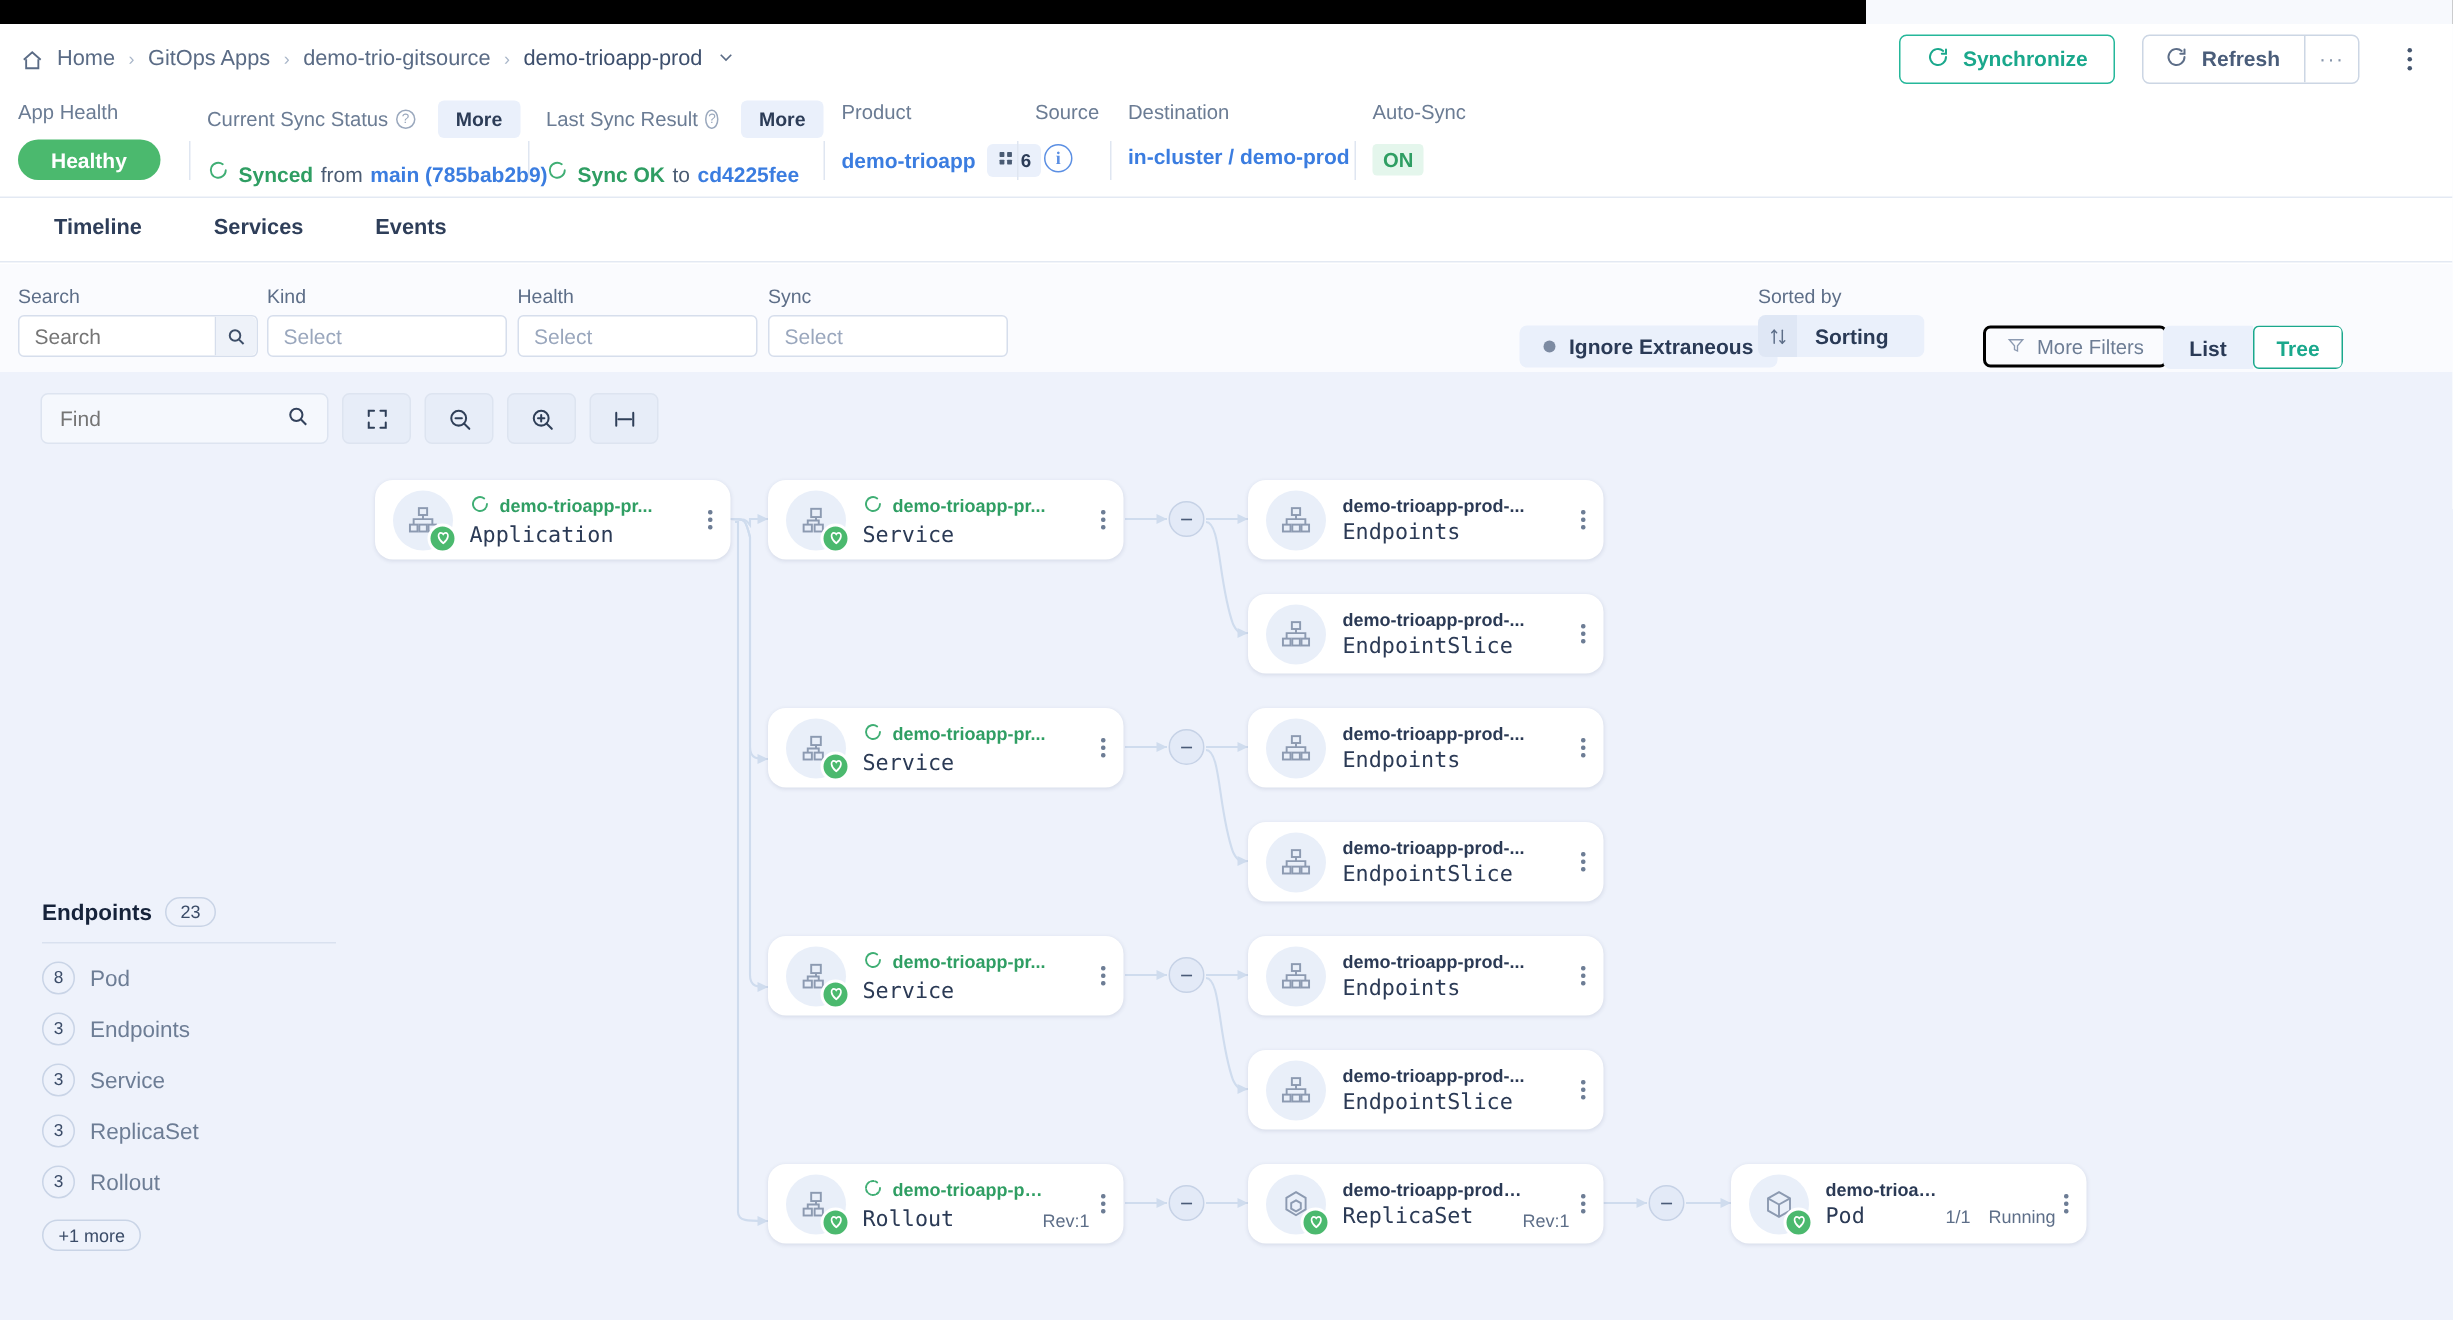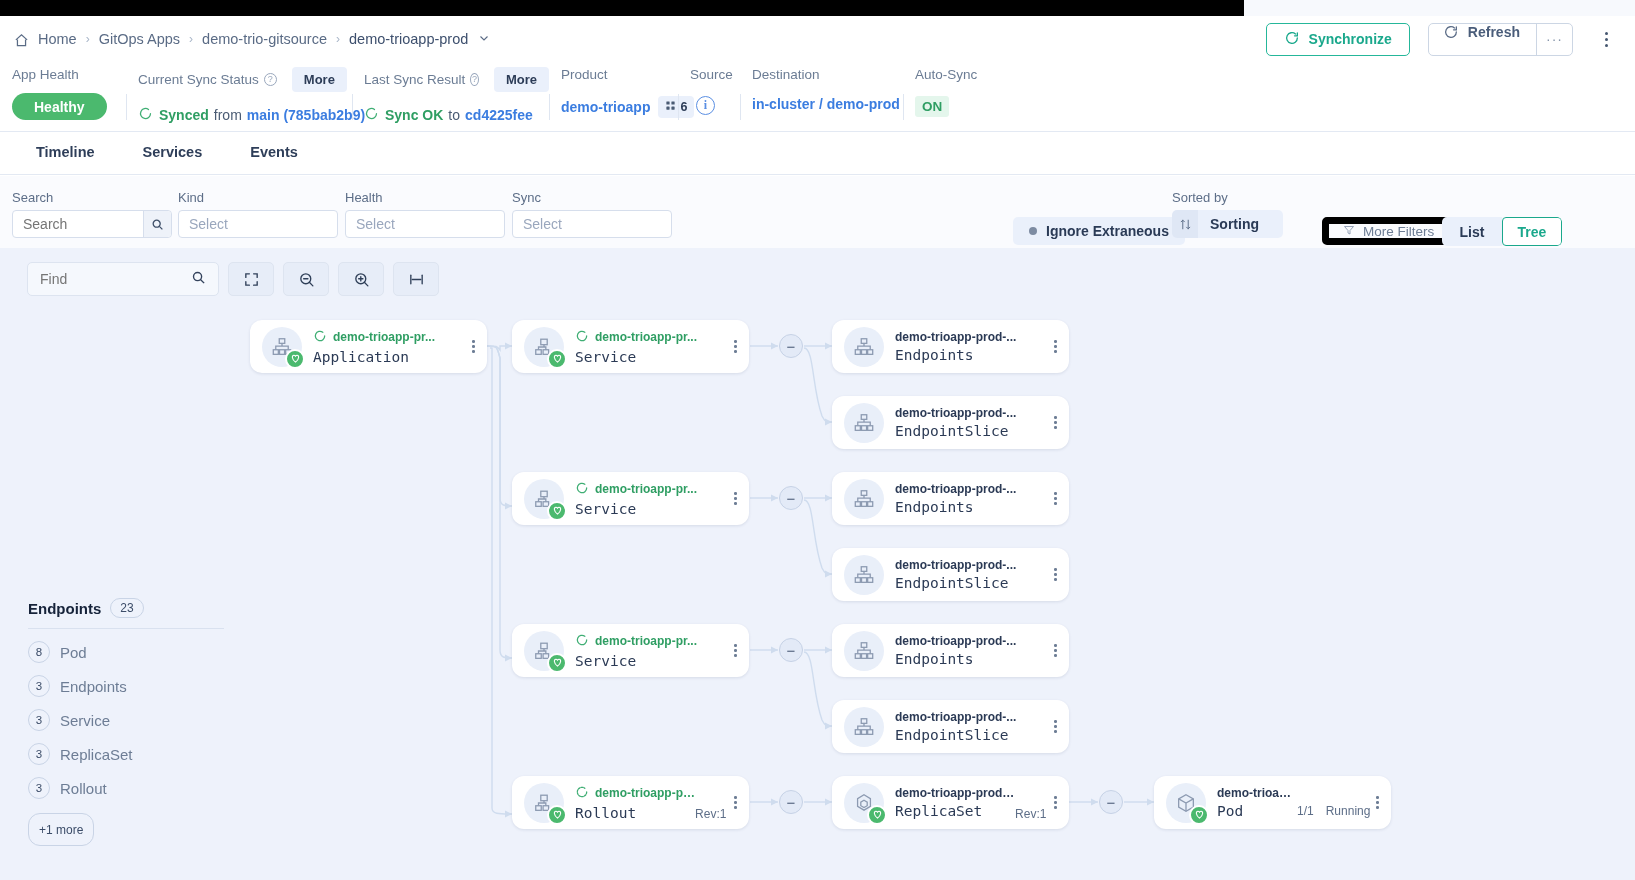--- a/index.html
+++ b/index.html
@@ -50,21 +50,21 @@
     background: #ffffff; color: #1aa88c;
     font-size: 14px; font-weight: bold; cursor: pointer;
     font-family: "Liberation Sans", sans-serif;
   }
   .btn-refresh-group {
     display: flex; align-items: stretch; margin-left: 18px;
     border: 1px solid #ccd6e4; border-radius: 5px; overflow: hidden;
     background: #ffffff;
   }
   .btn-refresh {
-    display: flex; gap: 9px;
+    display: flex; align-items: center; gap: 9px;
     height: 31px; padding: 0 16px 0 14px;
     background: transparent; border: none; color: #4a5d7a;
     font-size: 14px; font-weight: bold; cursor: pointer;
     font-family: "Liberation Sans", sans-serif;
   }
   .btn-refresh-more {
     width: 36px; display:flex; align-items:center; justify-content:center;
     border-left: 1px solid #ccd6e4; color: #8796ab; font-size: 14px;
     cursor: pointer; letter-spacing: 1px;
   }
@@ -172,21 +172,21 @@
   .sortby-icon {
     width: 26px; background: #dfe7f5; display: flex; align-items: center;
     justify-content: center; color: #5d6e88; font-size: 12px; cursor: pointer;
   }
   .sortby-text {
     background: #eaf0fb; display: flex; align-items: center; padding: 0 24px 0 12px;
     font-size: 14px; font-weight: bold; color: #2a3a56; cursor: pointer;
   }
   .more-filters {
     position: absolute; top: 41px; left: 1322px; height: 28px;
-    border: 7px solid #000000; border-radius: 5px; background: #fafbfe;
+    border: 2px solid #000000; border-radius: 5px; background: #fafbfe;
     display: flex; align-items: center; gap: 8px; padding: 0 14px;
     font-size: 13.5px; color: #6d7d95; cursor: pointer;
   }
   .listtree {
     position: absolute; top: 41px; left: 1442px; height: 29px;
     display: flex; align-items: stretch; border-radius: 5px; overflow: hidden;
   }
   .lt-btn {
     background: #eaf0fb; color: #2a3a56; font-size: 14px; font-weight: bold;
     display: flex; align-items: center; justify-content: center;
@@ -281,21 +281,21 @@
   .res-rule { height: 1px; background: #d9e1ef; margin: 10px 0 6px 0; width: 196px; }
   .res-item { display: flex; align-items: center; gap: 10px; padding: 6px 0; }
   .res-badge {
     width: 22px; height: 22px; border-radius: 50%; border: 1px solid #c9d4e6;
     display: flex; align-items: center; justify-content: center;
     font-size: 11.5px; color: #3b4c68;
   }
   .res-name { font-size: 15px; color: #6d7d95; }
   .res-more {
     margin-top: 8px; display: inline-flex; align-items: center;
-    border: 1px solid #c9d4e6; border-radius: 12px; height: 33px;
+    border: 1px solid #c9d4e6; border-radius: 12px; height: 21px;
     padding: 0 10px; font-size: 12px; color: #3b4c68;
   }
 </style>
 </head>
 <body>
 
 <div class="top-strip">
   <div class="notch"></div>
 </div>
 

